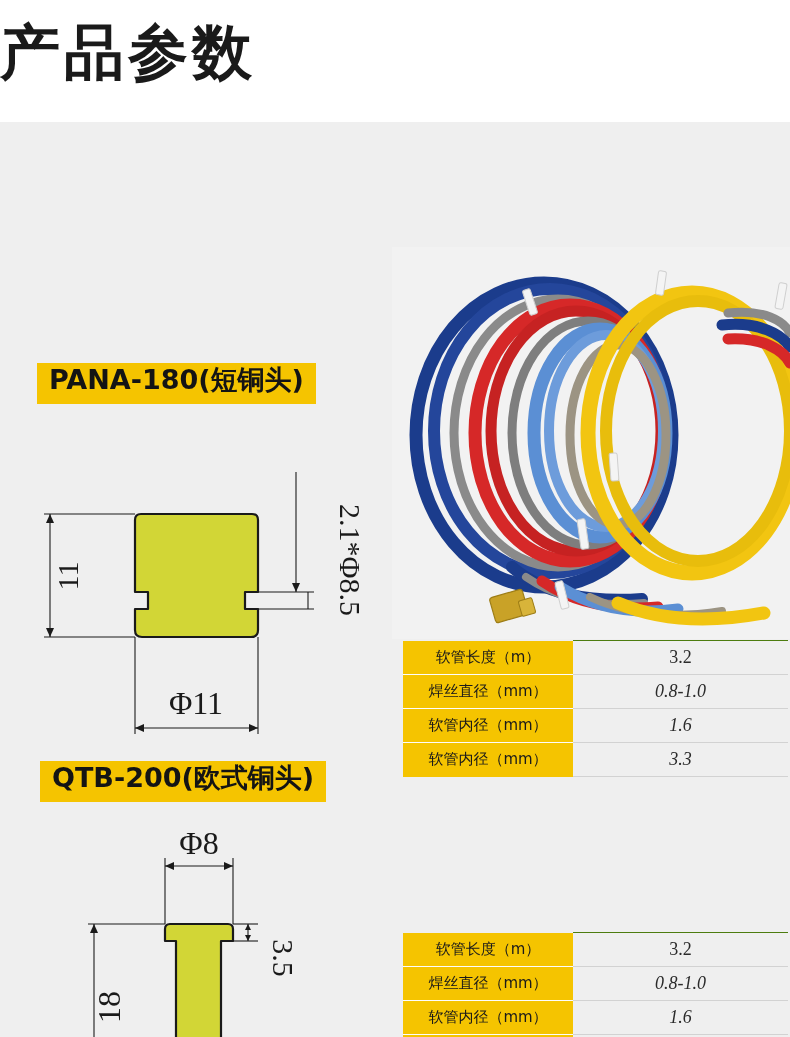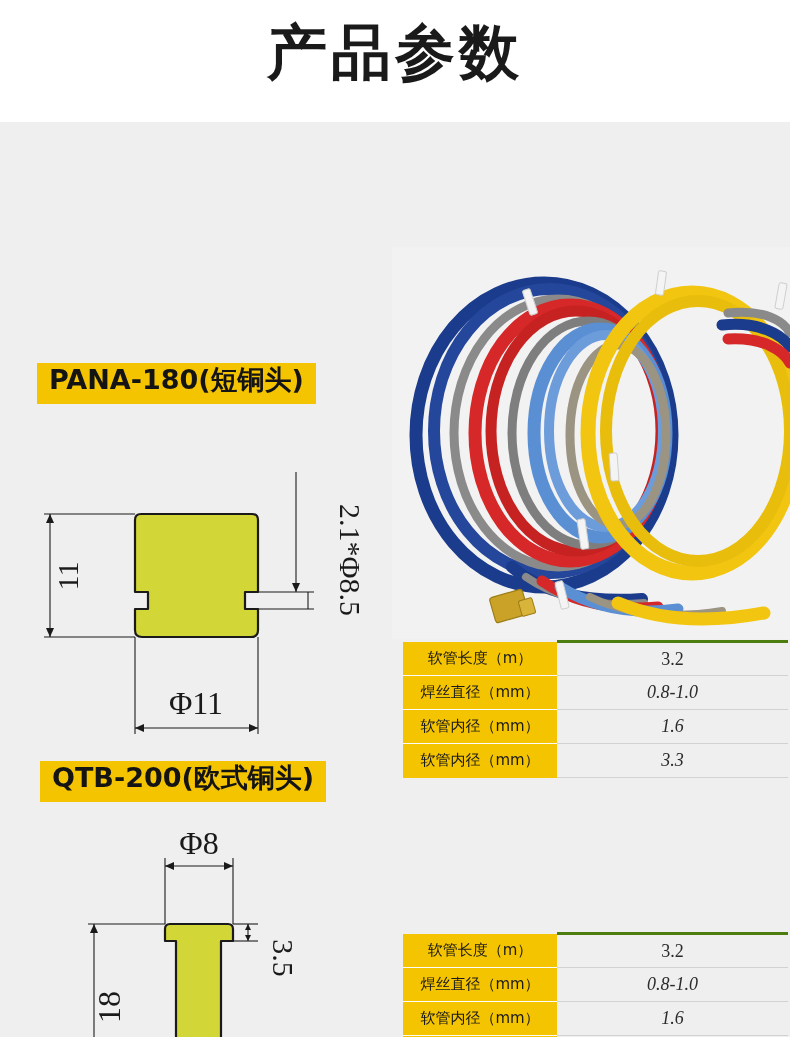--- a/index.html
+++ b/index.html
@@ -20,21 +20,20 @@
     position: absolute;
     left: 0; top: 0;
     width: 790px; height: 122px;
     background: #ffffff;
     box-sizing: border-box;
   }
   .page-title {
     position: absolute;
     left: 0; top: 14px;
     width: 790px;
-    text-align: center;
     font-size: 60px;
     font-weight: bold;
     color: #1a1a1a;
     letter-spacing: 4px;
     line-height: 76px;
     font-family: "DejaVu Sans", "Liberation Sans", sans-serif;
     white-space: nowrap;
   }
 
   
@@ -86,37 +85,37 @@
   }
   #spec-table-pana { left: 403px; top: 518px; }
   #spec-table-qtb  { left: 403px; top: 810px; }
 
   .spec-table tr { height: 34px; }
   .spec-table td {
     padding: 0;
     vertical-align: middle;
   }
   .spec-label {
-    width: 154px;
+    width: 170px;
     background: #f5c400;
     color: #1a1a1a;
     font-size: 15px;
     text-align: center;
     font-family: "DejaVu Sans", "Liberation Sans", sans-serif;
     border-bottom: 1px solid #fdfdfd;
     white-space: nowrap;
   }
   .spec-table tr:last-child .spec-label { border-bottom: none; }
   .spec-value {
     background: transparent;
     color: #2b2b2b;
     font-size: 18px;
     text-align: center;
     font-family: "Liberation Serif", "DejaVu Serif", serif;
-    border-top: 3px solid #4d7c0f;
+    border-top: 1px solid #4d7c0f;
     border-bottom: 1px solid #d2d2d2;
     padding-left: 10px;
   }
   .spec-table tr:not(:first-child) .spec-value { border-top: none; font-style: italic; }
 </style>
 </head>
 <body>
 
 <div class="page-header">
   <div class="page-title">产品参数</div>

